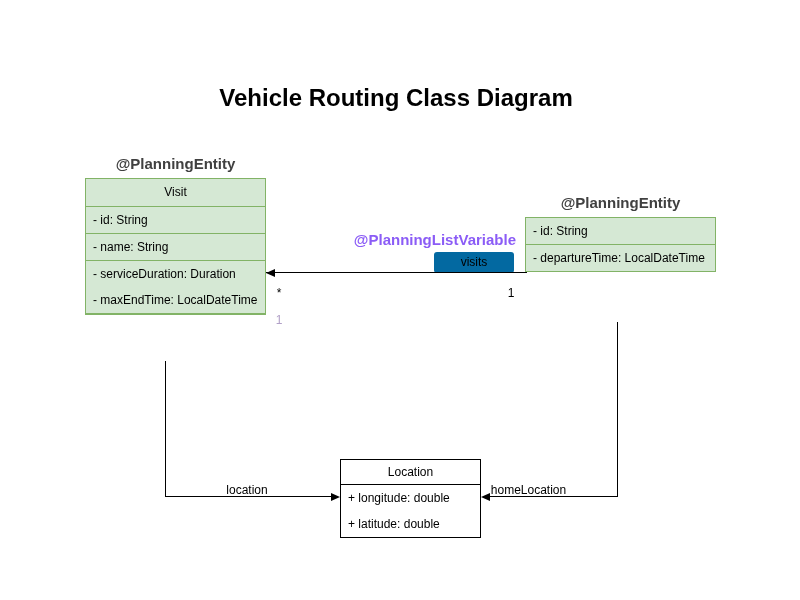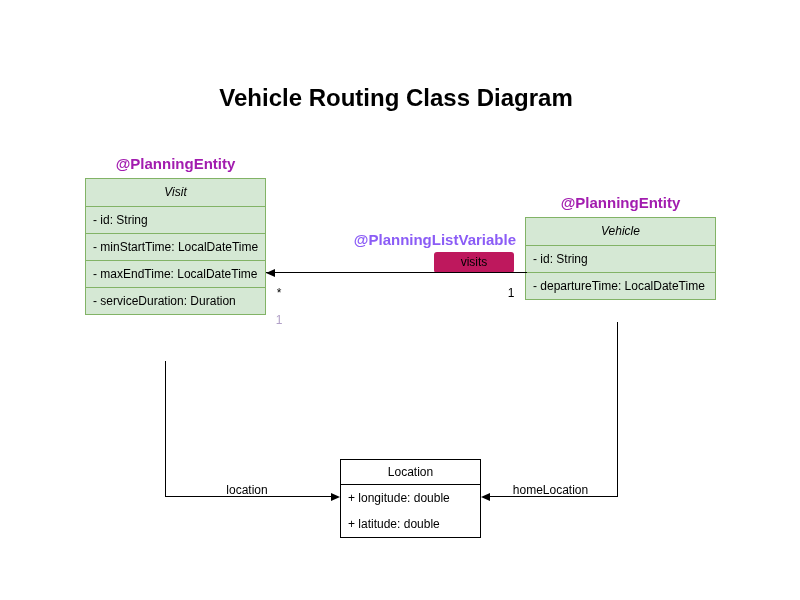--- a/index.html
+++ b/index.html
@@ -7,73 +7,72 @@
     position:relative; width:800px; height:600px; background:#ffffff;
     font-family:"Liberation Sans", sans-serif; color:#000; overflow:hidden;
   }
   .title {
     position:absolute; left:0; top:84px; width:792px; text-align:center;
     font-size:24px; font-weight:bold; color:#000;
   }
   .annotation {
     position:absolute; font-size:15px; font-weight:bold; text-align:center;
   }
-  .annotation.green { color:#a21caf; }
+  .annotation.green { color:#404040; }
   .annotation.orange { color:#8b5cf6; text-align:right; }
   .uml-class {
     position:absolute; box-sizing:border-box; font-size:12px; color:#000;
     border:1px solid #000; background:#ffffff;
   }
   .uml-class.green { background:#d5e8d4; border-color:#82b366; }
   .uml-header {
     text-align:center; height:27px; line-height:27px;
     border-bottom:1px solid #000;
   }
-  .green .uml-header { border-bottom-color:#82b366;font-style:italic; }
+  .green .uml-header { border-bottom-color:#82b366; }
   .plain .uml-header { height:24px; line-height:24px; }
   .uml-row {
     height:26px; line-height:26px; padding-left:7px;
     border-bottom:1px solid #82b366; white-space:nowrap; overflow:hidden;
   }
   .uml-row.last { border-bottom:none; }
   .plain .uml-row { border-bottom:none; }
   .edge { position:absolute; background:#000; }
   .arrowhead { position:absolute; width:0; height:0; }
   .arrowhead.left  { border-top:4px solid transparent; border-bottom:4px solid transparent; border-right:9px solid #000; }
   .arrowhead.right { border-top:4px solid transparent; border-bottom:4px solid transparent; border-left:9px solid #000; }
   .edge-label {
     position:absolute; font-size:12px; text-align:center; color:#000;
   }
   .badge {
     position:absolute; left:434px; top:252px; width:80px; height:21px;
     line-height:21px; text-align:center; font-size:12px; color:#000;
-    background:#be185d; border-radius:3px;
+    background:#0369a1; border-radius:3px;
   }
   .mult { position:absolute; font-size:12px; width:16px; text-align:center; color:#000; }
   .mult.purple { color:#b1a0c7; }
 </style>
 </head>
 <body>
 
 <div class="canvas">
 
   <div class="title">Vehicle Routing Class Diagram</div>
 
   <div class="annotation green" style="left:85px; top:155px; width:181px;">@PlanningEntity</div>
   <div class="uml-class green" style="left:85px; top:178px; width:181px;">
     <div class="uml-header">Visit</div>
     <div class="uml-row">- id: String</div>
-    <div class="uml-row">- minStartTime: LocalDateTime</div>
+    <div class="uml-row">- name: String</div>
+    <div class="uml-row last">- serviceDuration: Duration</div>
     <div class="uml-row">- maxEndTime: LocalDateTime</div>
-    <div class="uml-row last">- serviceDuration: Duration</div>
   </div>
 
   <div class="annotation green" style="left:525px; top:194px; width:191px;">@PlanningEntity</div>
   <div class="uml-class green" style="left:525px; top:217px; width:191px;">
-    <div class="uml-header">Vehicle</div>
     <div class="uml-row">- id: String</div>
     <div class="uml-row last">- departureTime: LocalDateTime</div>
   </div>
 
   <div class="uml-class plain" style="left:340px; top:459px; width:141px;">
     <div class="uml-header">Location</div>
     <div class="uml-row last">+ longitude: double</div>
     <div class="uml-row">+ latitude: double</div>
   </div>
 
@@ -86,15 +85,15 @@
   <div class="mult" style="left:503px; top:286px;">1</div>
 
   <div class="edge" style="left:165px; top:361px; width:1px; height:136px;"></div>
   <div class="edge" style="left:165px; top:496px; width:166px; height:1px;"></div>
   <div class="arrowhead right" style="left:331px; top:493px;"></div>
   <div class="edge-label" style="left:200px; top:483px; width:94px;">location</div>
 
   <div class="edge" style="left:617px; top:322px; width:1px; height:175px;"></div>
   <div class="edge" style="left:490px; top:496px; width:128px; height:1px;"></div>
   <div class="arrowhead left" style="left:481px; top:493px;"></div>
-  <div class="edge-label" style="left:498px; top:483px; width:105px;">homeLocation</div>
+  <div class="edge-label" style="left:476px; top:483px; width:105px;">homeLocation</div>
 
 </div>
 
 </body></html>

